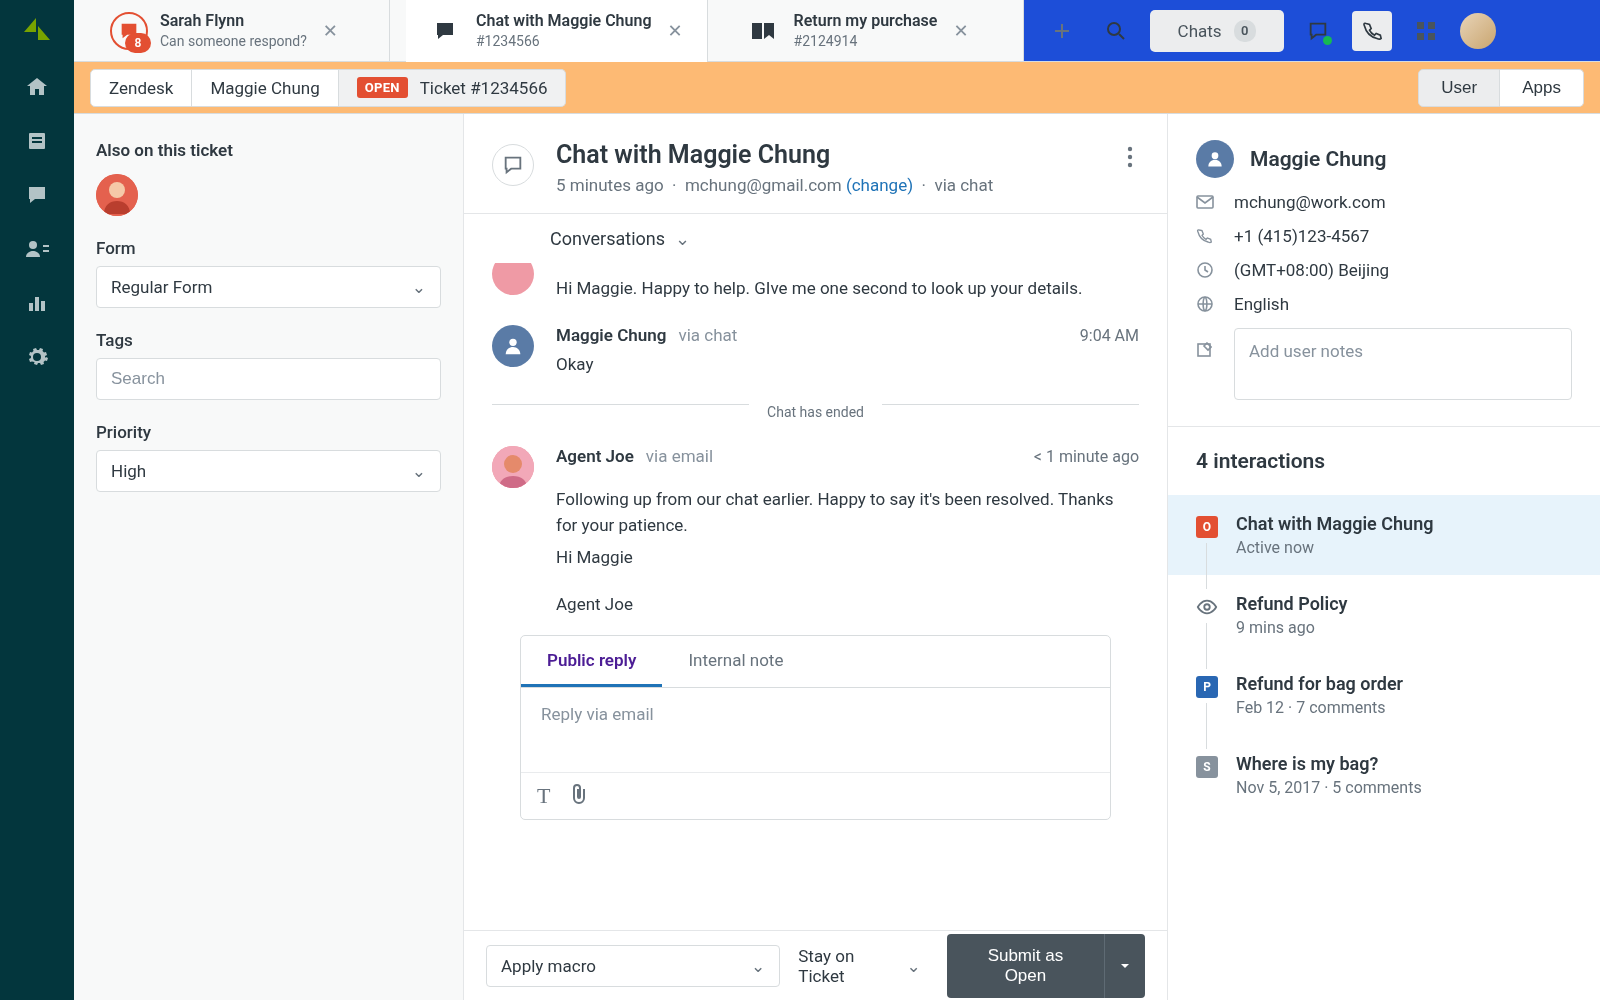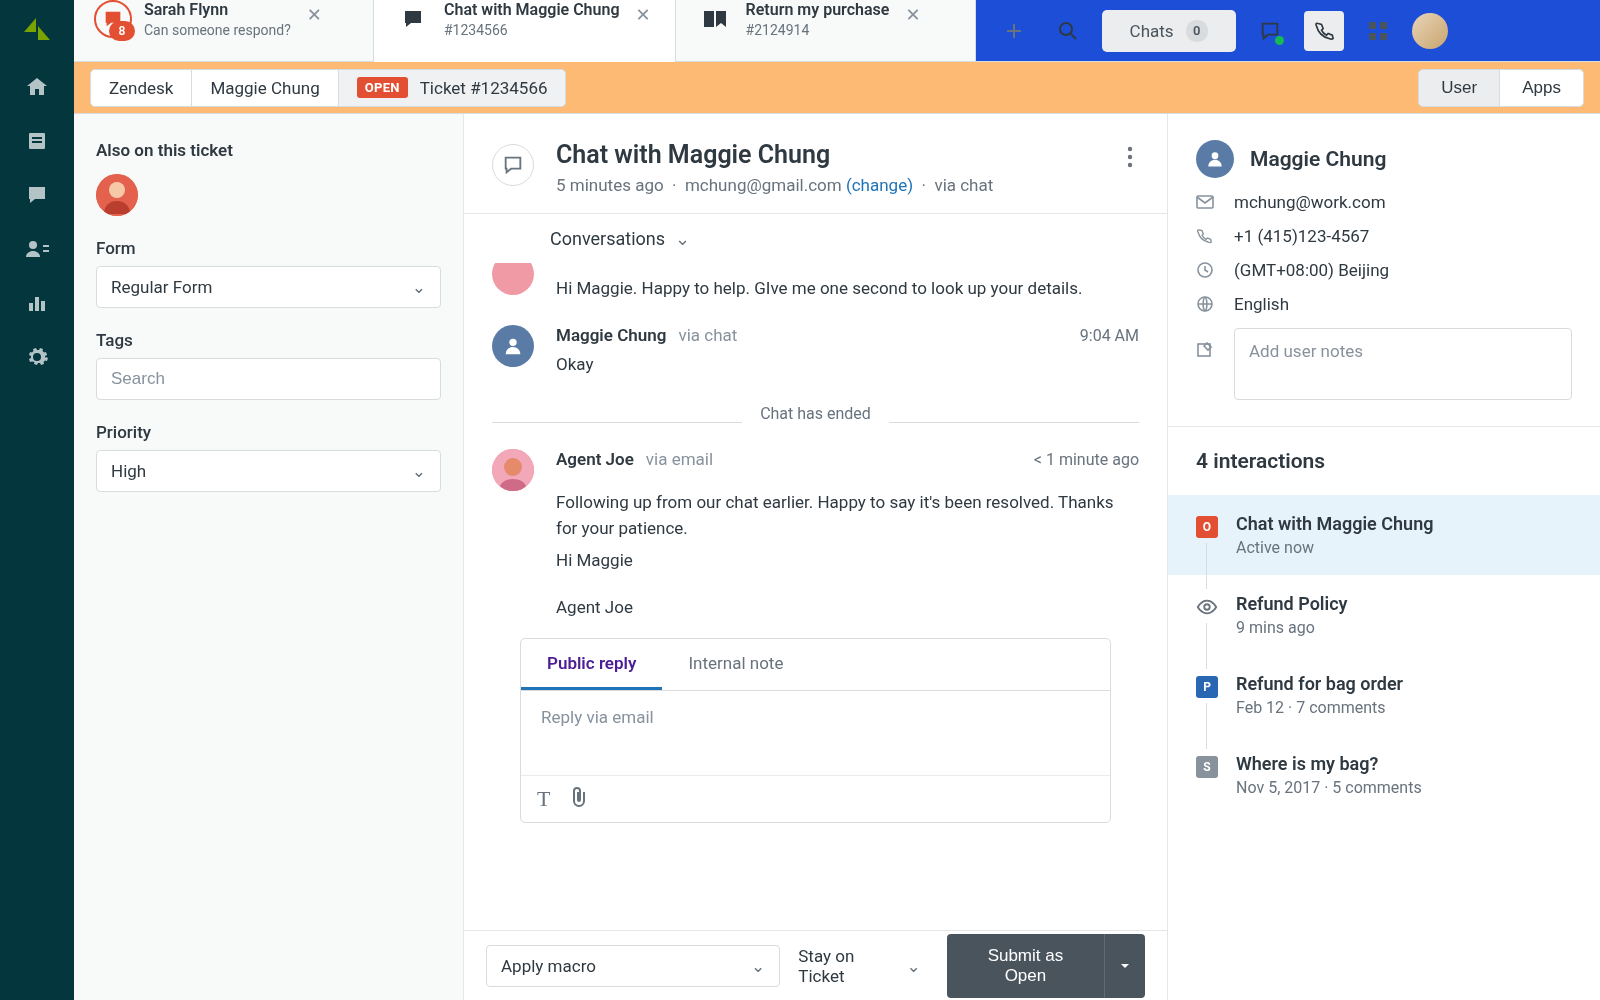--- a/index.html
+++ b/index.html
@@ -8,21 +8,21 @@
 
   
   .rail { width: 74px; background: #03363d; display: flex; flex-direction: column; align-items: center; padding-top: 12px; gap: 28px; }
   .rail-logo { width: 34px; height: 34px; display:flex; justify-content:center; align-items:center; }
   .rail-icon { width: 26px; height: 26px; color: #b3c3c6; display:flex; justify-content:center; align-items:center; }
 
   .main-col { flex: 1; display: flex; flex-direction: column; }
 
   
   .tabbar { height: 62px; display:flex; align-items:stretch; border-bottom: 1px solid #d8dcde; background:#f8f9f9; }
-  .tab { display:flex; gap:12px; padding: 0 20px; border-right:1px solid #d8dcde; background:#f8f9f9; position:relative; min-width: 300px; }
+  .tab { display:flex; align-items:center; gap:12px; padding: 0 20px; border-right:1px solid #d8dcde; background:#f8f9f9; position:relative; min-width: 300px; margin-left: 16px; }
   .tab.active { background:#fff; }
   .tab.active::after { content:""; position:absolute; left:0; right:0; bottom:-1px; height:1px; background:#fff; }
   .tab-icon { width:38px; height:38px; display:flex; justify-content:center; align-items:center; border-radius:50%; flex-shrink:0; }
   .tab-icon.circle-ring { border:2px solid #e34f32; position:relative; }
   .tab-icon.badge::after { content: attr(data-badge); position:absolute; bottom:-5px; right:-5px; background:#e34f32; color:#fff; font-size:12px; font-weight:600; border-radius:10px; min-width:20px; height:20px; display:flex; align-items:center; justify-content:center; padding:0 3px; }
   .tab-labels { display:flex; flex-direction:column; line-height:1.3; }
   .tab-title { font-weight:600; font-size:16px; color:#2f3941; }
   .tab-sub { font-size:14px; color:#68737d; }
   .tab-close { color:#87929d; font-size:18px; padding:4px; }
   .tab-spacer { flex:1; display:flex; align-items:center; gap:14px; padding:0 18px; background:#1d4ed8; }
@@ -70,21 +70,21 @@
 
   .thread { flex:1; overflow-y:auto; padding: 0 28px; }
   .msg { display:flex; gap:22px; padding: 12px 0; }
   .msg-av { width:42px; height:42px; border-radius:50%; flex-shrink:0; display:flex; align-items:center; justify-content:center; color:#fff; }
   .msg-body { flex:1; }
   .msg-head { display:flex; align-items:baseline; gap:12px; }
   .msg-name { font-weight:600; font-size:17px; }
   .msg-via { color:#87929d; font-size:17px; }
   .msg-time { margin-left:auto; color:#68737d; font-size:16px; }
   .msg-text { font-size:17px; color:#2f3941; margin-top:6px; line-height:1.55; }
-  .divider-row { display:flex; align-items:flex-end; gap:18px; margin: 14px 0; color:#68737d; font-size:16px; }
+  .divider-row { display:flex; align-items:flex-start; gap:18px; margin: 14px 0; color:#68737d; font-size:14px; }
   .divider-line { flex:1; height:1px; background:#d8dcde; }
 
   .composer { border:1px solid #d8dcde; border-radius:5px; margin: 6px 28px 18px; }
   .composer-tabs { display:flex; }
   .composer-tab { padding:14px 26px; font-size:17px; color:#68737d; border-bottom:2px solid transparent; }
   .composer-tab.active { color:#4c1d95; border-bottom:3px solid #1f73b7; font-weight:600; }
   .composer-tabs-sep { border-bottom:1px solid #d8dcde; height:1px; }
   .composer-area { padding:16px 20px 46px; min-height: 84px; color:#87929d; font-size:17px; }
   .composer-tools { border-top:1px solid #e9ebed; padding:10px 16px; display:flex; gap:20px; color:#68737d; }
 

